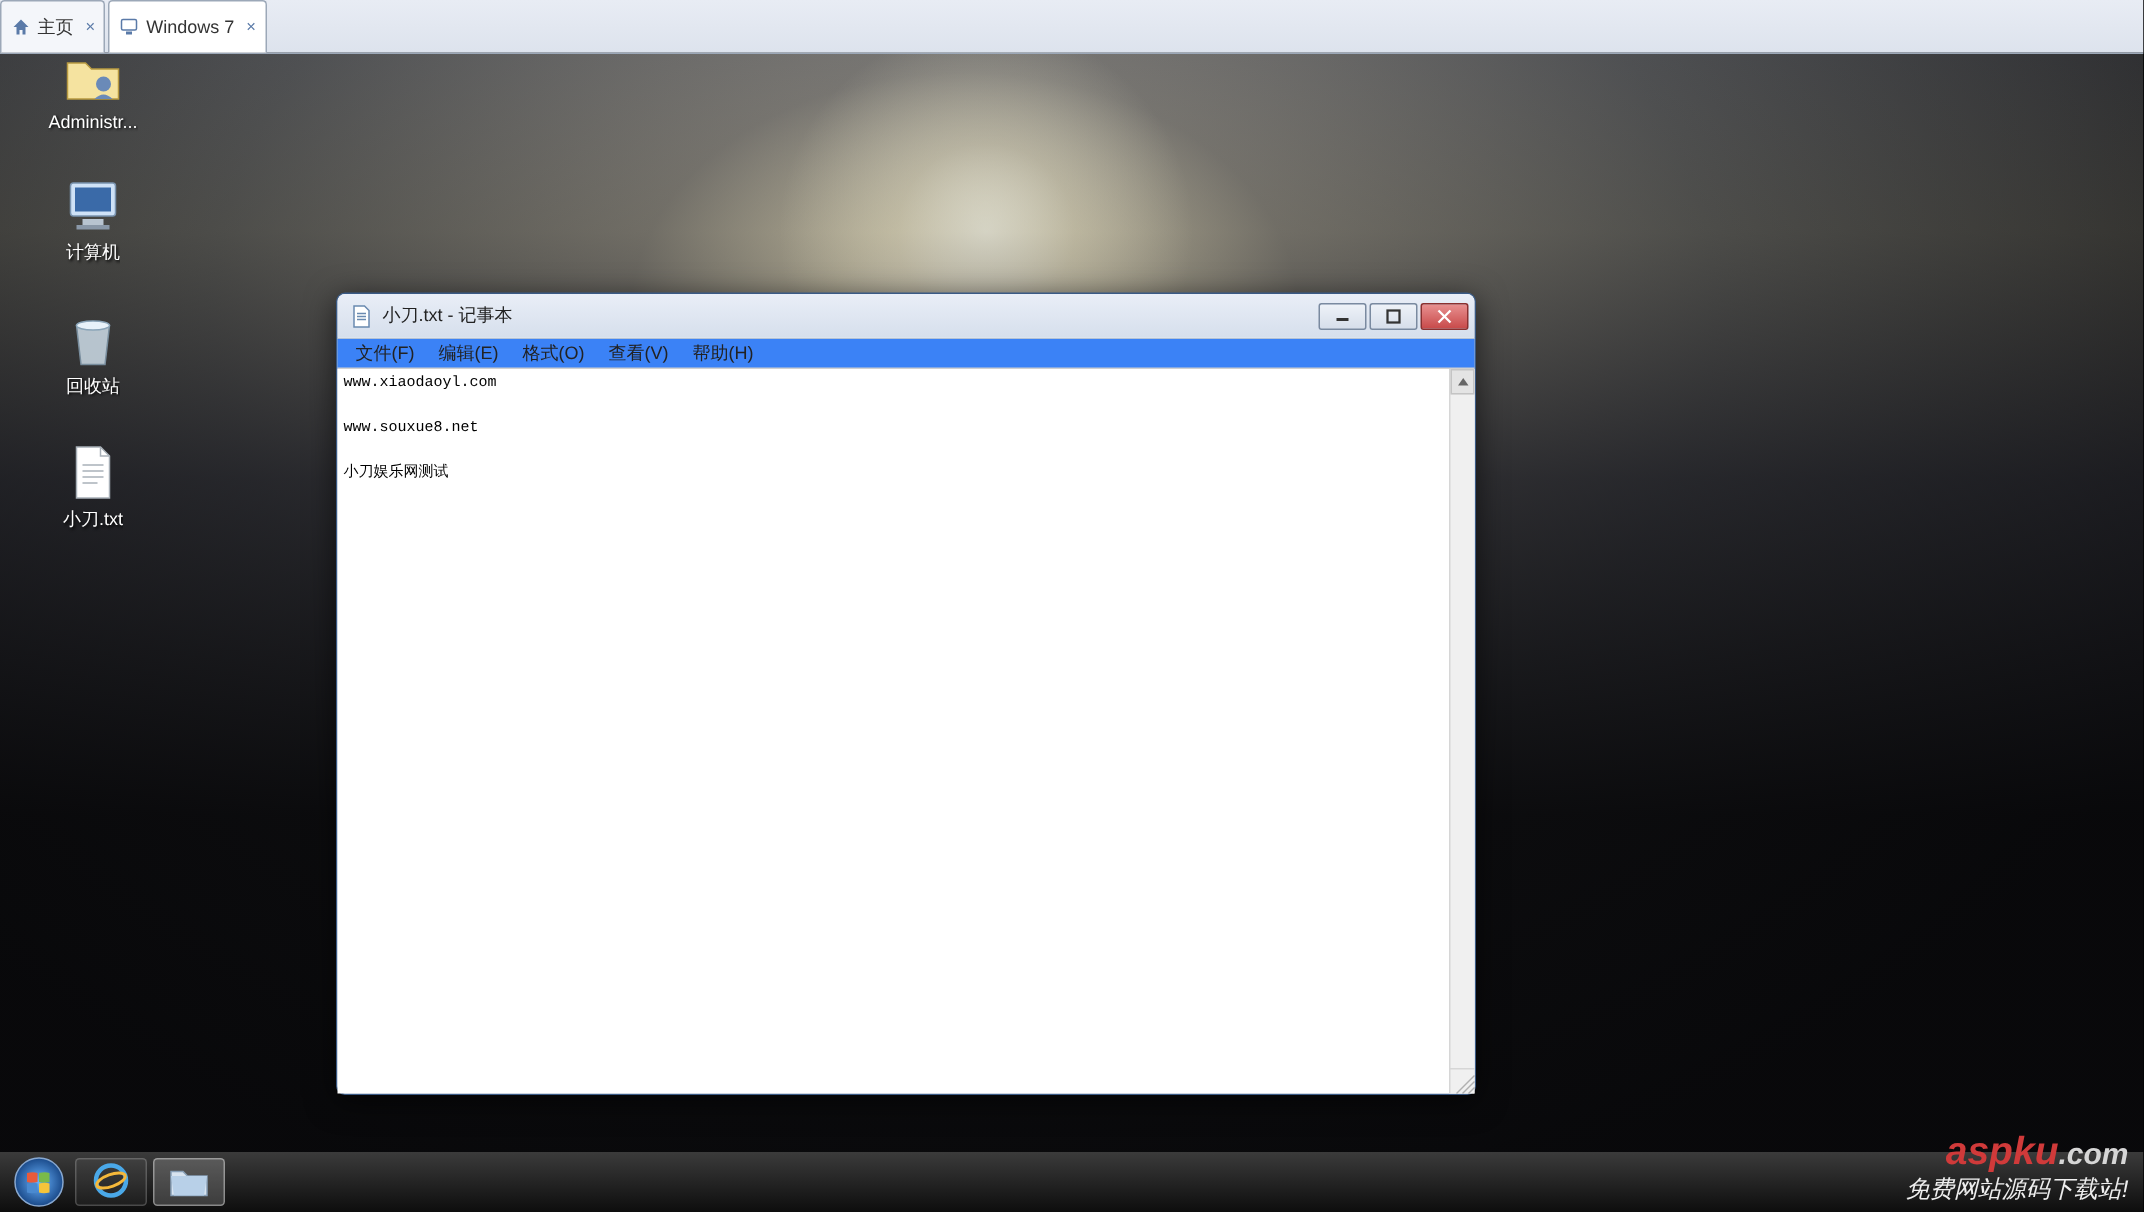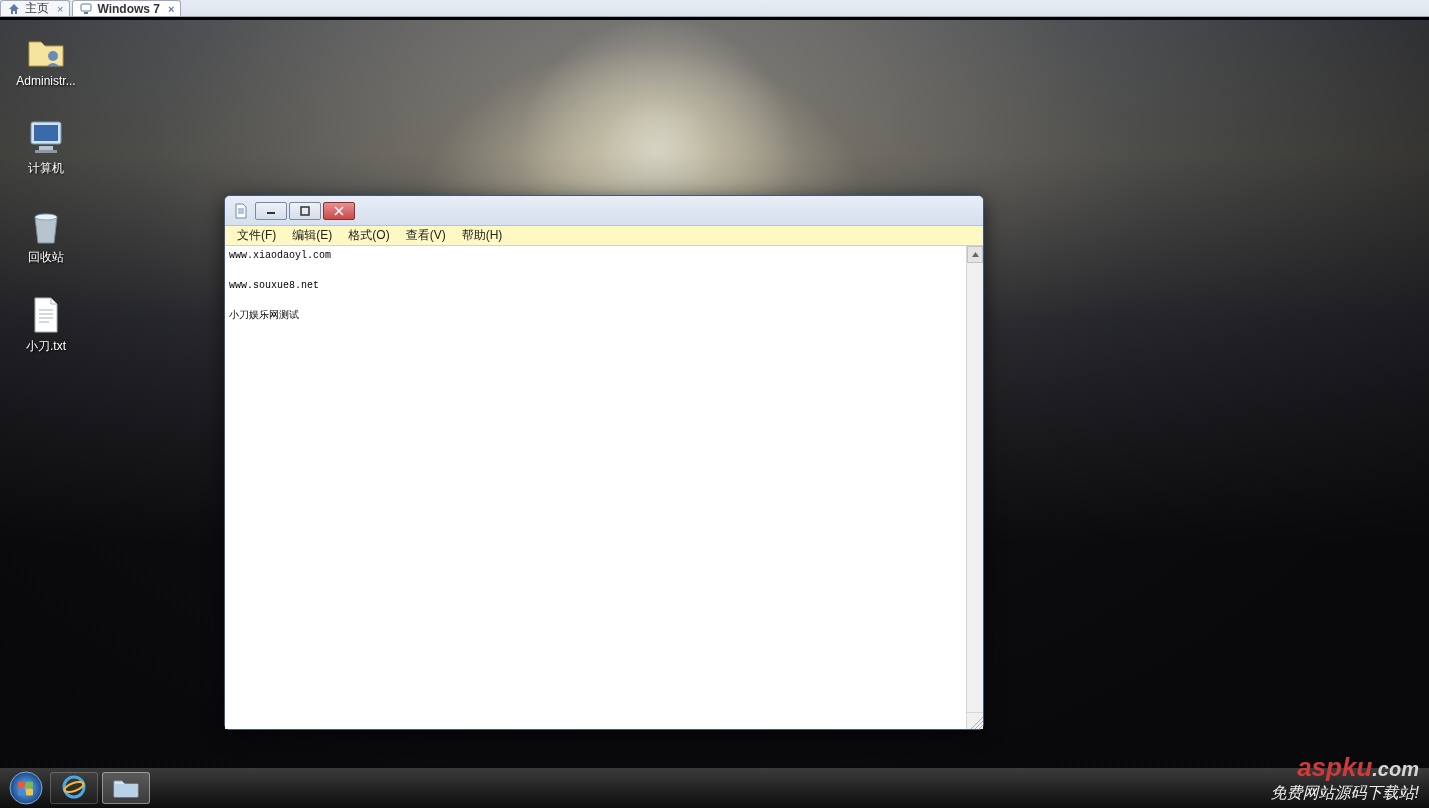--- a/index.html
+++ b/index.html
@@ -8,63 +8,63 @@
   height: 808px;
   font-family: "Microsoft YaHei", Tahoma, sans-serif;
   font-size: 12px;
   overflow: hidden;
   position: relative;
   background: #000;
 }
 
 
 .tab-strip {
-  height: 17px;
+  height: 36px;
   background: linear-gradient(#e8ecf4, #dde3ed);
   display: flex;
   border-bottom: 1px solid #9ca8b8;
   position: relative;
   z-index: 10;
 }
 .tab {
   display: flex;
   align-items: center;
   padding: 0 6px;
   border: 1px solid #9ca8b8;
   border-bottom: none;
   background: #f4f6fa;
   margin-right: 2px;
   border-radius: 3px 3px 0 0;
   cursor: pointer;
   gap: 4px;
   font-size: 12px;
   color: #333;
 }
-.tab.active { background: #fff; font-weight: bold; }
+.tab.active { background: #fff; font-weight: normal; }
 .tab .tab-icon { width: 14px; height: 14px; display: flex; align-items: center; justify-content: center; }
 .tab .close-x { color: #5a7aa8; font-size: 11px; margin-left: 4px; }
 
 
 .desktop {
   position: absolute;
   top: 20px; left: 0; right: 0; bottom: 40px;
   background: radial-gradient(ellipse at 45% 25%, #fff7e0 0%, #c9c2a8 8%, #6d6b66 20%, #3a3c3e 45%, #0d0e10 80%);
   overflow: hidden;
 }
 
 .desktop::before {
   content: "";
   position: absolute; inset: 0;
   background:
     linear-gradient(180deg, rgba(200,200,210,0.15) 0%, rgba(120,115,100,0.3) 18%, rgba(30,30,35,0.7) 40%, rgba(8,8,10,0.9) 70%),
     radial-gradient(circle at 46% 18%, rgba(255,255,240,0.95) 0%, rgba(255,250,220,0.4) 6%, transparent 14%);
 }
 .desktop-icons {
   position: absolute;
-  top: 10px; left: 10px;
+  top: 10px; left: 26px;
   display: flex;
   flex-direction: column;
   gap: 28px;
   z-index: 2;
 }
 .dicon {
   width: 72px;
   display: flex;
   flex-direction: column;
   align-items: center;
@@ -109,21 +109,21 @@
   border-radius: 2px;
   background: linear-gradient(#eef2f8,#d6deea);
   display: flex; align-items: center; justify-content: center;
   cursor: pointer;
 }
 .winbtn.close { background: linear-gradient(#e89090,#c84a4a); border-color: #8a3030; color: #fff; }
 .winbtn svg { display:block; }
 
 .menubar {
   height: 20px;
-  background: #fef9c3;
+  background: #3b82f6;
   border-bottom: 1px solid #d0d0d0;
   display: flex;
   align-items: center;
   padding: 0 4px;
   gap: 0;
 }
 .menubar .mitem {
   padding: 2px 8px;
   font-size: 12px;
   color: #222;
@@ -278,20 +278,21 @@
   <div class="notepad">
     <div class="titlebar">
       <span class="doc-icon">
         <svg width="16" height="16" viewBox="0 0 16 16">
             <path d="M3 1 h7 l3 3 v11 h-10 Z" fill="#fff" stroke="#6a8ab0"></path>
             <line x1="5" y1="6" x2="11" y2="6" stroke="#6a8ab0"></line>
             <line x1="5" y1="8" x2="11" y2="8" stroke="#6a8ab0"></line>
             <line x1="5" y1="10" x2="11" y2="10" stroke="#6a8ab0"></line>
           </svg>
       </span>
+      <span class="title-text">小刀.txt - 记事本</span>
       <div class="winbtns">
         <div class="winbtn">
             <svg width="10" height="10">
               <line x1="1" y1="7" x2="9" y2="7" stroke="#333" stroke-width="2"></line>
             </svg>
           </div>
         <div class="winbtn">
             <svg width="10" height="10">
               <rect x="1" y="1" width="8" height="8" fill="none" stroke="#333" stroke-width="1.5"></rect>
             </svg>

